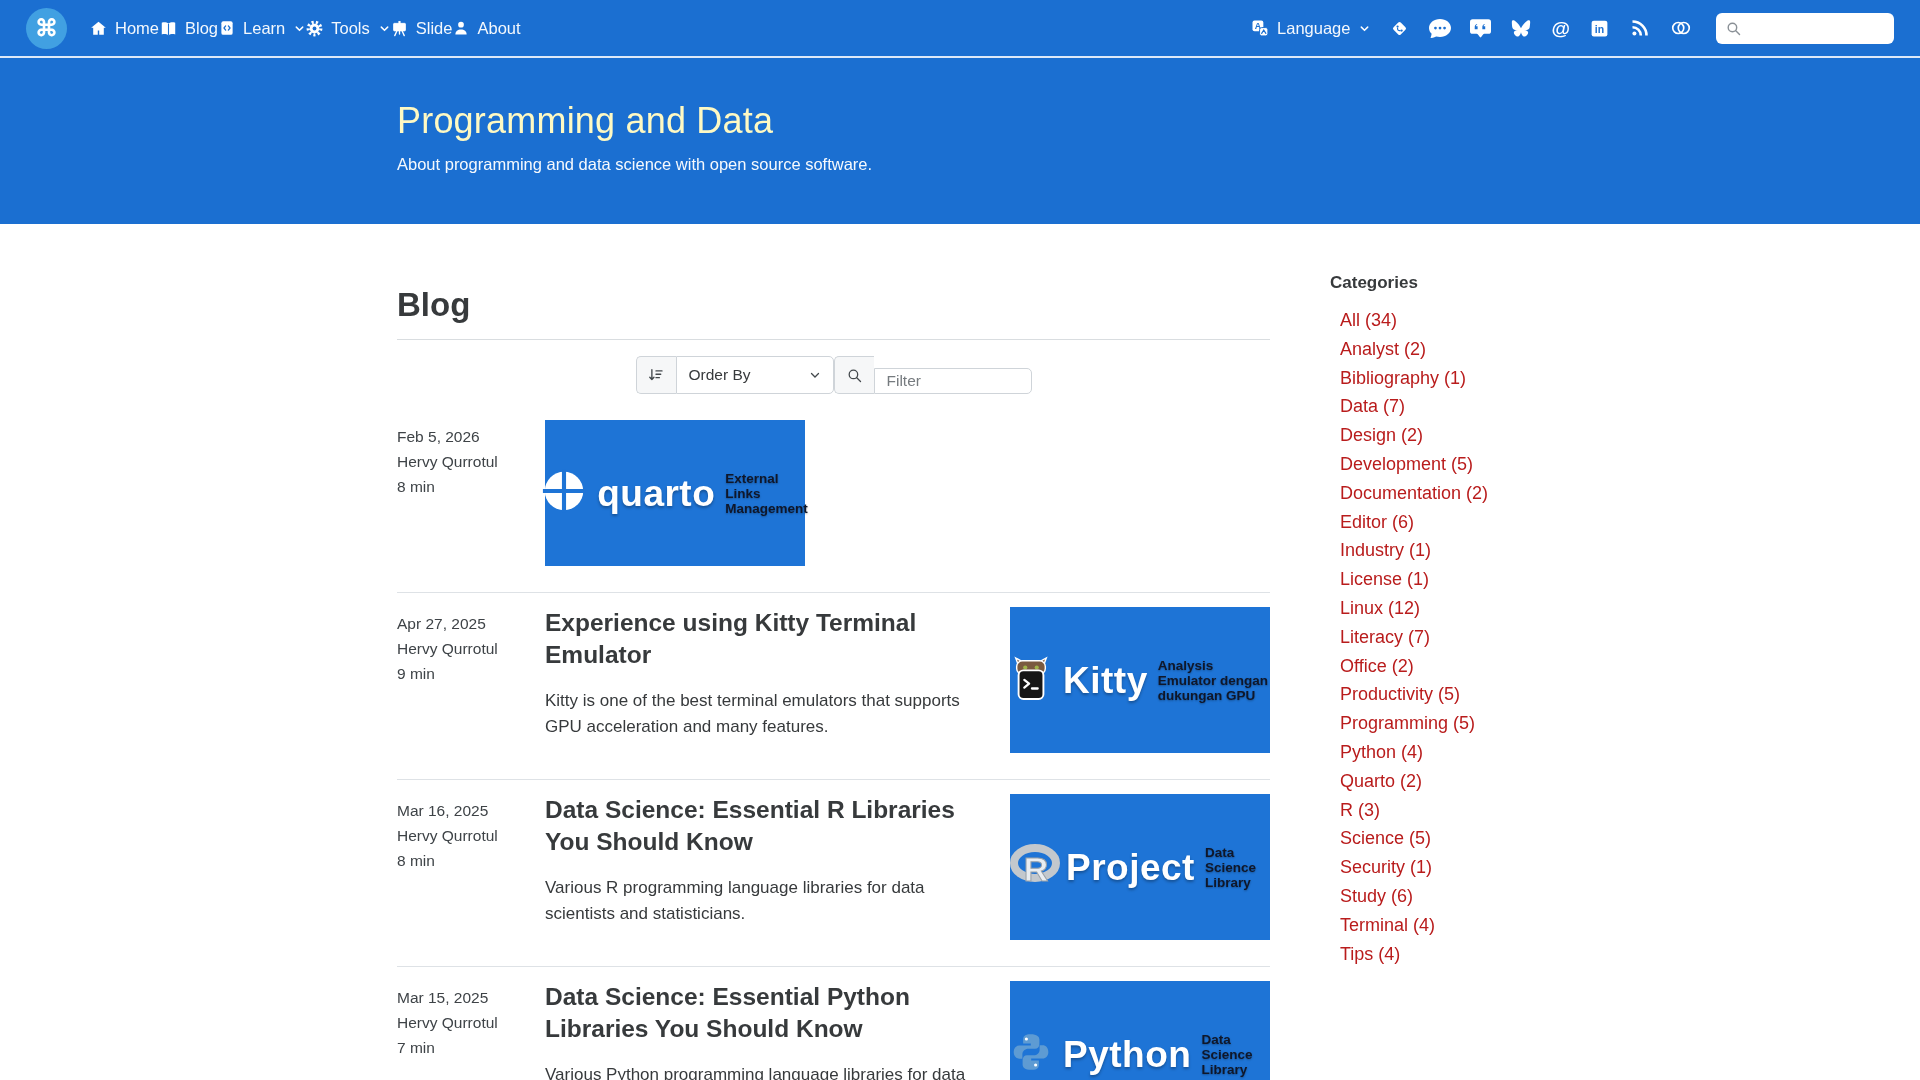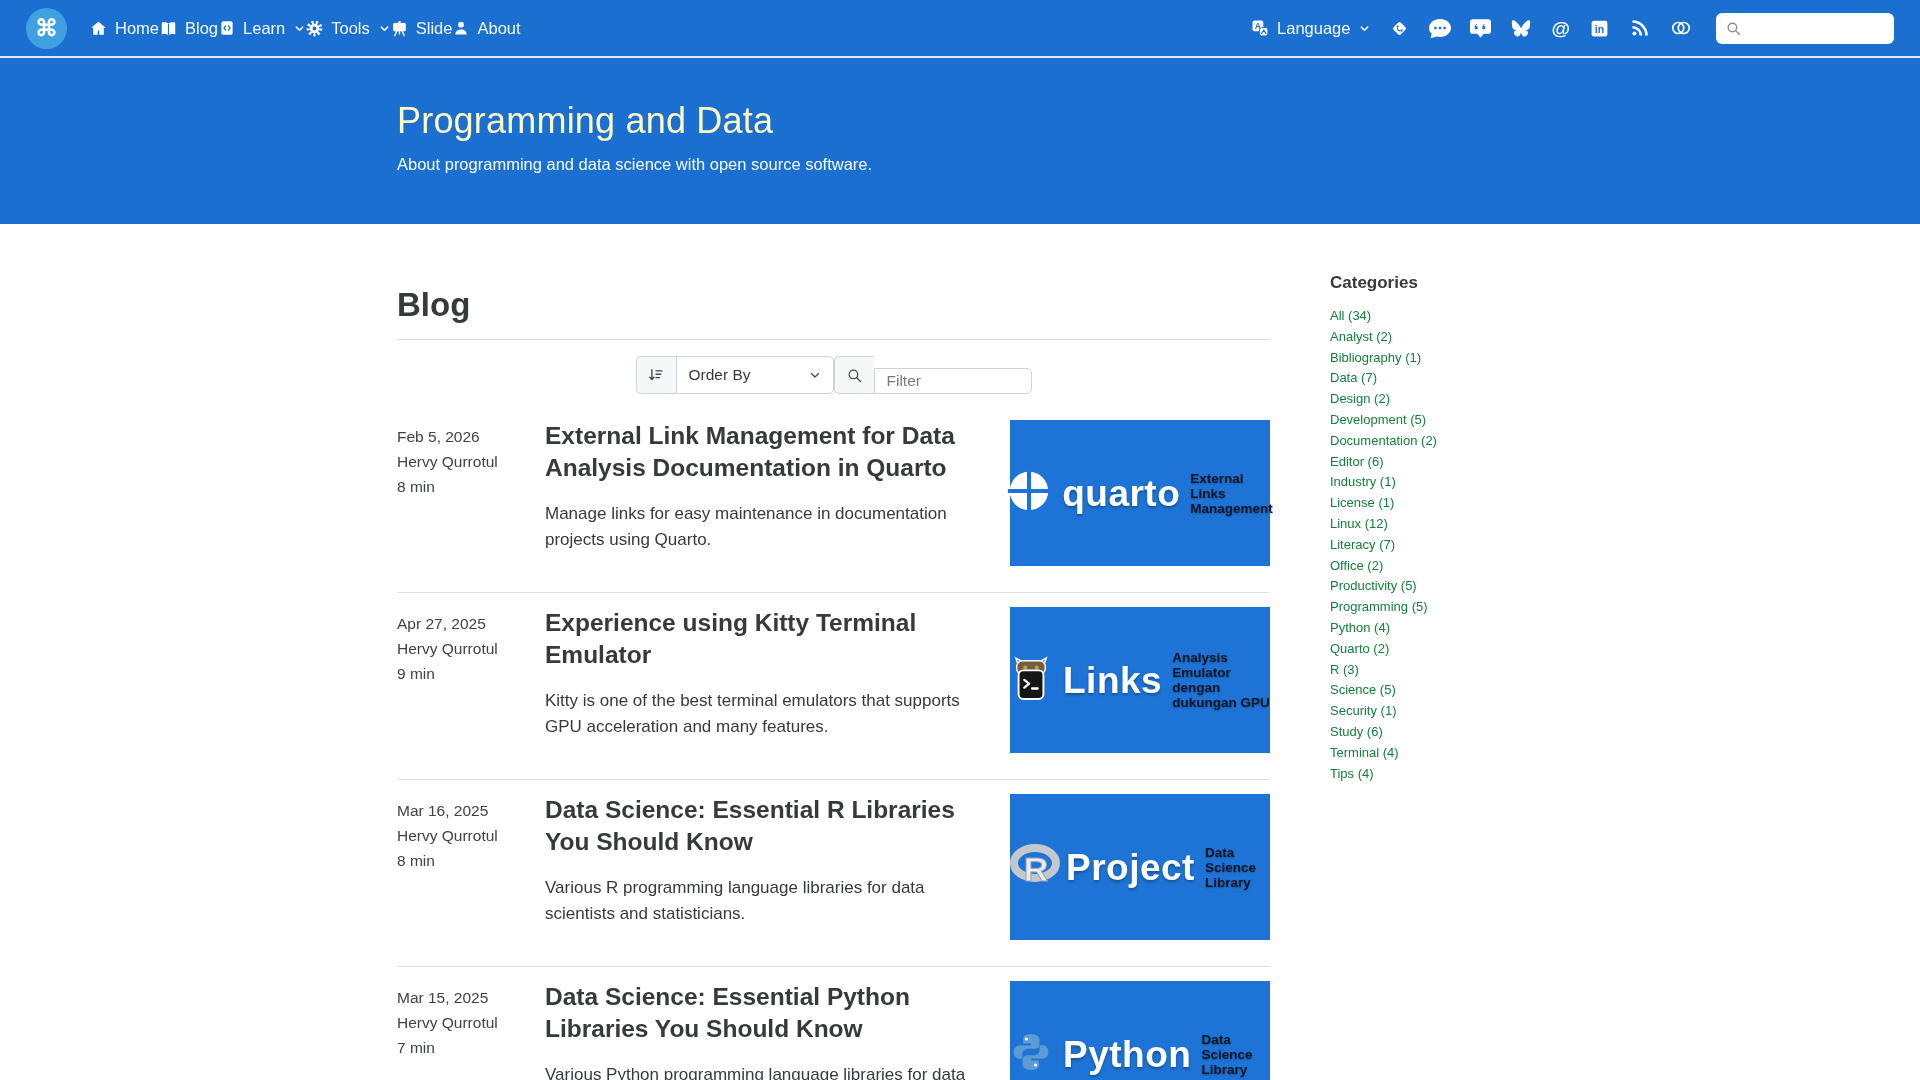--- a/index.html
+++ b/index.html
@@ -66,22 +66,22 @@
   .post-thumb { width:260px; height:146px; flex:none; background:#1e74d6; cursor:pointer;
                 display:flex; flex-direction:row; align-items:center; justify-content:center; gap:10px; }
   .brand-row { display:flex; align-items:center; gap:11px; }
   .brand-name { color:#fff; font-weight:bold; font-size:37px; letter-spacing:.5px;
                 text-shadow:0 2px 3px rgba(0,0,0,.3); line-height:1; }
   .thumb-caption { color:#0f172a; font-weight:bold; font-size:13.5px;
                    text-shadow:0 1px 2px rgba(0,0,0,.3); }
 
   
   .side-title { font-size:17px; font-weight:bold; color:#373a3c; margin-bottom:13px; }
-  .cat-link { display:block; font-size:13px; color:#15803d; line-height:1.6;
-              text-decoration:none; cursor:pointer; white-space:nowrap; }
+  .cat-link { display:block; font-size:18px; color:#b91c1c; line-height:1.6;
+              text-decoration:none; cursor:pointer; white-space:nowrap;margin-left:10px; }
 </style>
 </head>
 <body>
 
 <div class="canvas">
 
   <div class="navbar">
     <div class="logo-circle">
       <span>⌘</span>
     </div>
@@ -274,24 +274,20 @@
       </div>
 
       <div class="posts">
 
         <div class="post">
           <div class="post-meta">
             <span>Feb 5, 2026</span>
             <span>Hervy Qurrotul</span>
             <span>8 min</span>
           </div>
-          <div class="post-body">
-            <h2 class="post-title">External Link Management for Data Analysis Documentation in Quarto</h2>
-            <div class="post-desc">Manage links for easy maintenance in documentation projects using Quarto.</div>
-          </div>
           <div class="post-thumb">
             <div class="brand-row">
               <span>
                 <svg width="44" height="44" viewBox="0 0 48 48">
                     <circle cx="24" cy="24" r="21" fill="#fff"></circle>
                     <line x1="24" y1="1" x2="24" y2="47" stroke="#1e74d6" stroke-width="4.5"></line>
                     <line x1="1" y1="24" x2="47" y2="24" stroke="#1e74d6" stroke-width="4.5"></line>
                   </svg>
               </span>
               <span class="brand-name" style="text-transform:lowercase">quarto</span>
@@ -316,21 +312,21 @@
                 <svg width="42" height="46" viewBox="0 0 44 48">
                   <path d="M10 14 6 3l9 5zM34 14l4-11-9 5z" fill="#7a5a40" stroke="#fff" stroke-width="1.5"></path>
                   <rect x="7" y="6" width="30" height="14" rx="6" fill="#7a5a40" stroke="#fff" stroke-width="1.5"></rect>
                   <circle cx="16" cy="13" r="2.2" fill="#9fb348"></circle>
                     <circle cx="28" cy="13" r="2.2" fill="#9fb348"></circle>
                   <rect x="9" y="16" width="26" height="30" rx="5" fill="#161616" stroke="#fff" stroke-width="2"></rect>
                   <path d="M15 26l5 4-5 4" stroke="#fff" stroke-width="2.4" fill="none" stroke-linecap="round" stroke-linejoin="round"></path>
                   <line x1="23" y1="35" x2="29" y2="35" stroke="#fff" stroke-width="2.4" stroke-linecap="round"></line>
                 </svg>
               </span>
-              <span class="brand-name">Links</span>
+              <span class="brand-name">Kitty</span>
             </div>
             <span class="thumb-caption">Analysis Emulator dengan dukungan GPU</span>
           </div>
         </div>
 
         <div class="post">
           <div class="post-meta">
             <span>Mar 16, 2025</span>
             <span>Hervy Qurrotul</span>
             <span>8 min</span>

